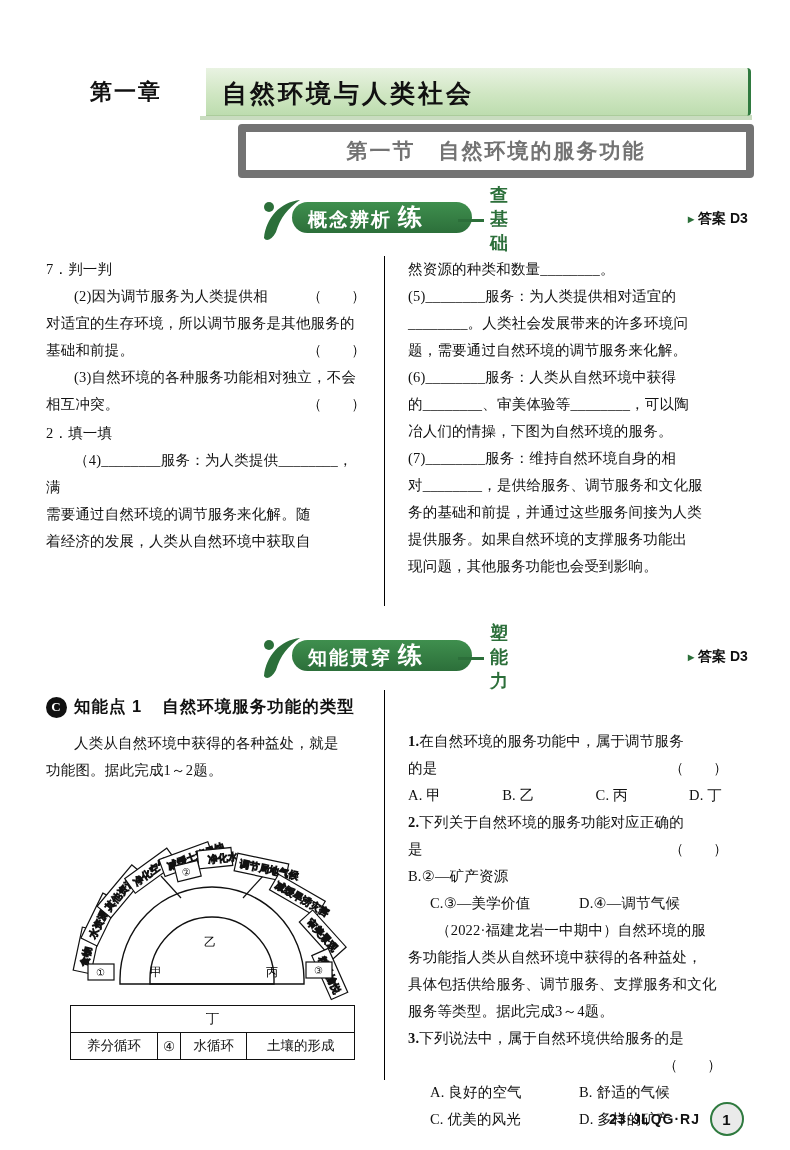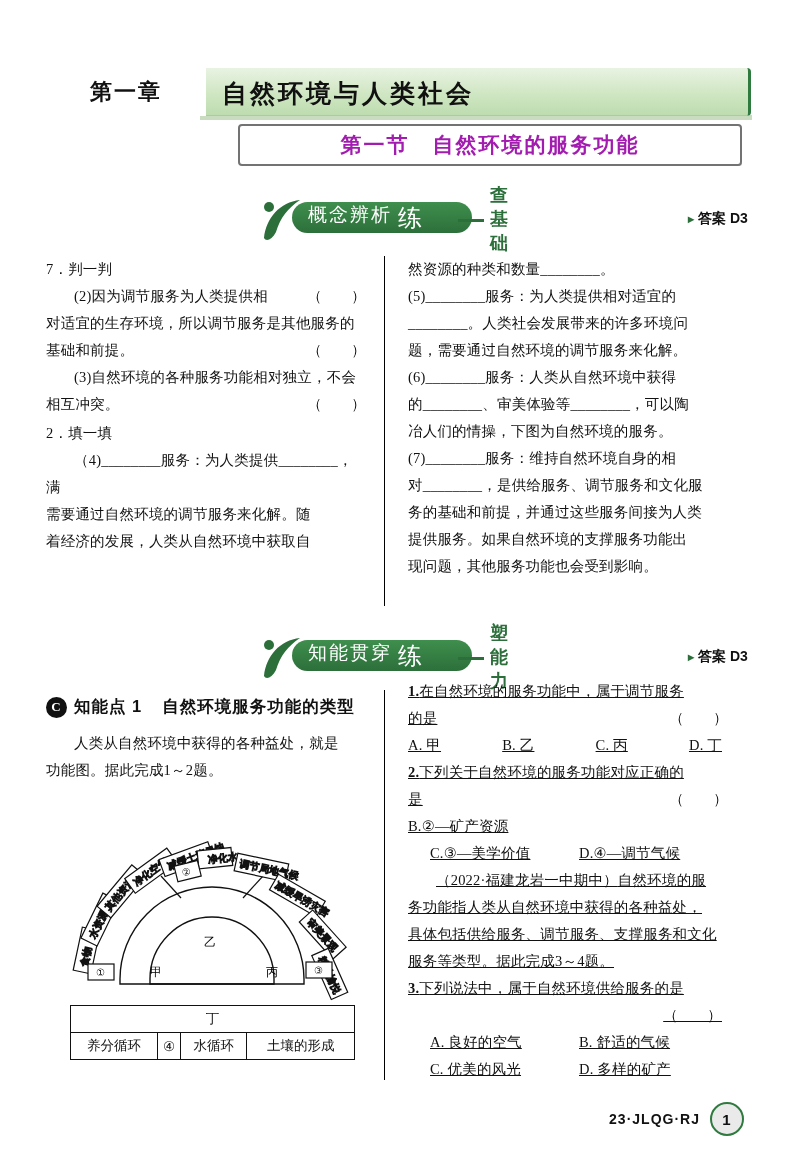--- a/index.html
+++ b/index.html
@@ -36,38 +36,38 @@
     font-family:"Liberation Sans",sans-serif;
     font-weight:bold;font-size:25px;letter-spacing:3px;color:#111;
   }
   .chap-shadow{
     position:absolute;left:154px;top:47px;width:552px;height:5px;background:#9dbf8d;opacity:.55;
   }
 
   
   .sec-bar{
     position:absolute;left:238px;top:124px;width:500px;height:38px;
-    border:2px solid #737373;border-radius:4px;background:#ffffff;
+    border:8px solid #737373;border-radius:4px;background:#ffffff;
     display:flex;align-items:center;justify-content:center;
     font-family:"Liberation Sans",sans-serif;
-    font-weight:bold;font-size:21px;letter-spacing:2px;color:#a21caf;
+    font-weight:bold;font-size:21px;letter-spacing:2px;color:#737373;
   }
   .sec-bar-shadow{position:absolute;left:242px;top:162px;width:500px;height:4px;background:#b9b9b9;opacity:.5;border-radius:2px;}
 
   
   .banner{position:absolute;height:36px;}
   .banner .swoosh{
     position:absolute;left:0;top:-4px;width:46px;height:44px;
   }
   .banner .pill{
     position:absolute;left:34px;top:0;height:31px;min-width:150px;
     background:linear-gradient(180deg,#3f8f4e 0%,#2c6f3a 100%);
     border-radius:16px 16px 16px 16px;
-    display:flex;align-items:flex-start;padding:0 14px 0 16px;
-    color:#fff;font-family:"Liberation Sans",sans-serif;font-weight:normal;font-size:19px;letter-spacing:2px;
+    display:flex;align-items:flex-end;padding:0 14px 0 16px;
+    color:#fff;font-family:"Liberation Sans",sans-serif;font-weight:bold;font-size:19px;letter-spacing:2px;
   }
   .banner .pill .big{font-size:24px;margin-left:6px;}
   .banner .tail{
     position:absolute;top:6px;height:22px;display:flex;align-items:center;
     font-family:"Liberation Sans",sans-serif;font-weight:bold;font-size:18px;color:#2c6f3a;letter-spacing:1px;
   }
   .banner .dash{
     position:absolute;top:17px;width:26px;height:3px;background:#2c6f3a;
   }
 
@@ -291,21 +291,21 @@
     </tr>
     <tr>
       <td>养分循环</td>
       <td>④</td>
       <td>水循环</td>
       <td>土壤的形成</td>
     </tr>
   </tbody>
     </table>
 
-  <div class="col colR" style="top:678px;text-decoration:underline;">
+  <div class="col colR" style="top:728px;">
     <p class="p">
       <span class="q-no">1.</span><span>在自然环境的服务功能中，属于调节服务</span>
     </p>
     <p class="p">
       <span>的是</span><span style="float:right">（　　）</span>
     </p>
     <p class="p" style="display:flex;justify-content:space-between;padding-right:6px">
       <span>A. 甲</span>
       <span>B. 乙</span>
       <span>C. 丙</span>

